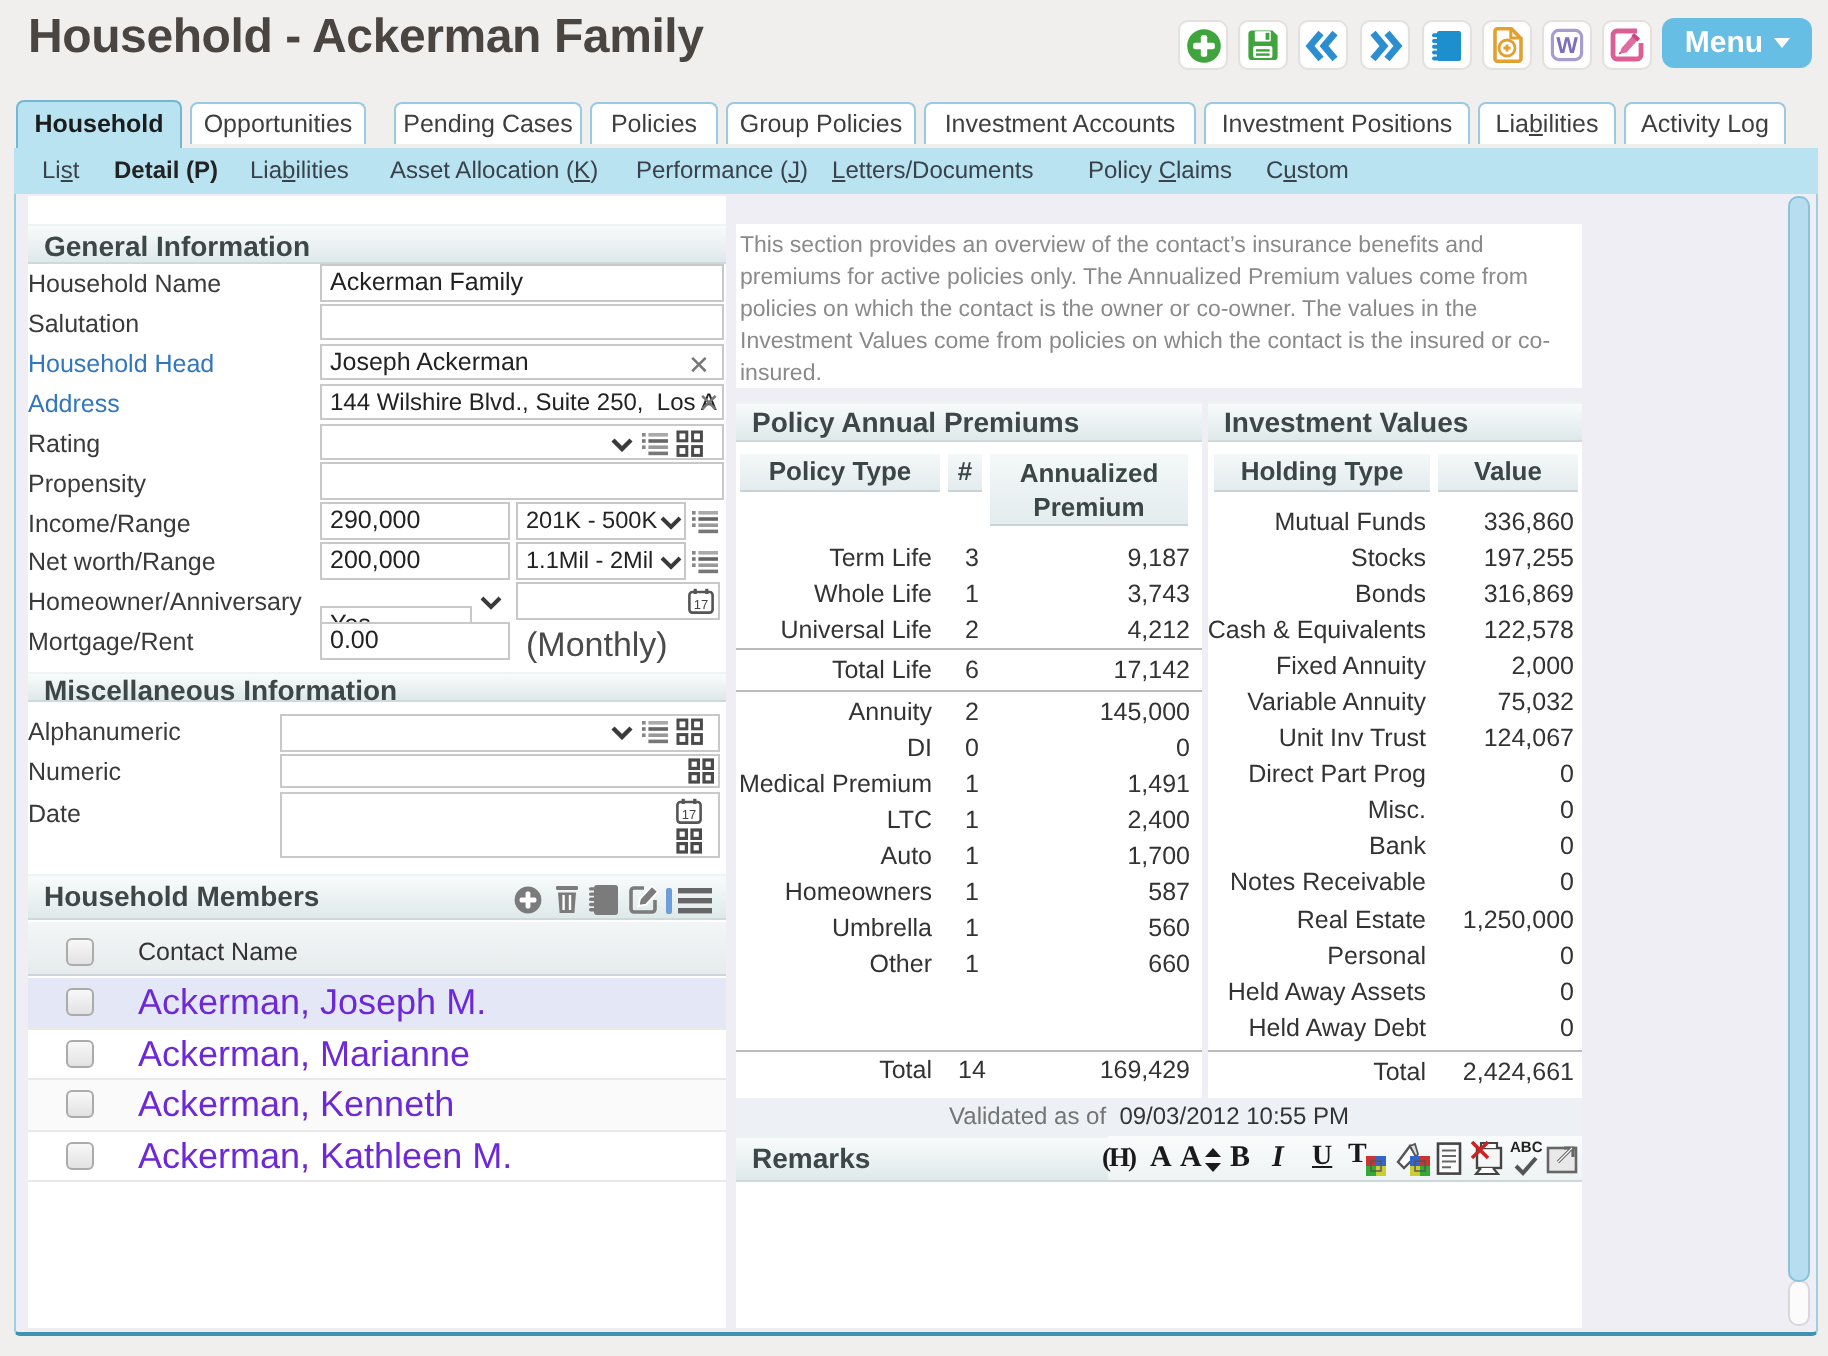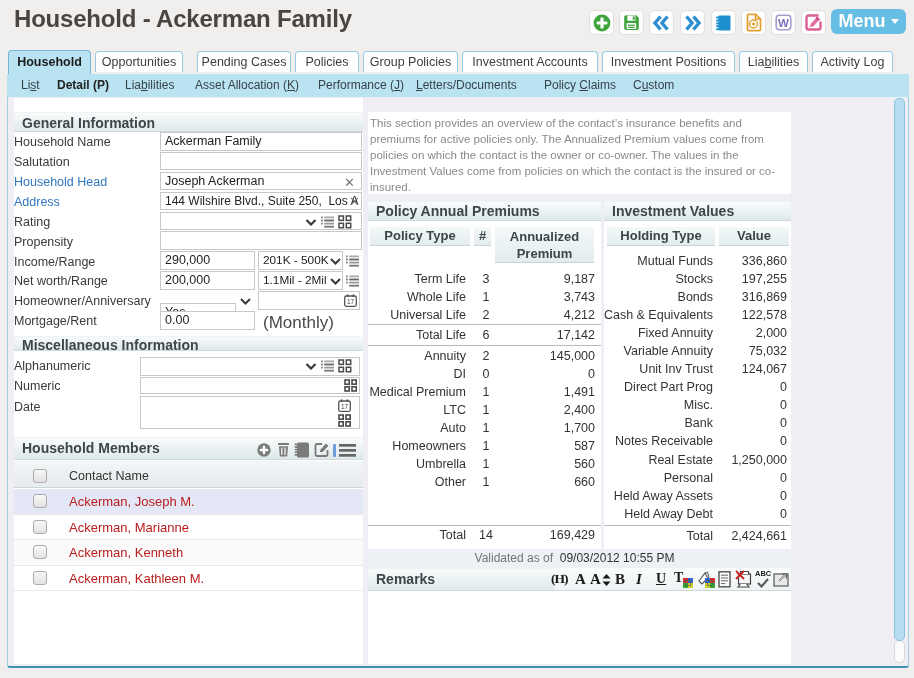--- a/index.html
+++ b/index.html
@@ -2,21 +2,21 @@
 <html><head>
 <meta charset="utf-8">
 <style>
 *{margin:0;padding:0;box-sizing:border-box}
 html,body{width:914px;height:678px;overflow:hidden}
 body{font-family:"Liberation Sans",sans-serif;background:#f0efee}
 #page{position:relative;width:914px;height:678px}
 .abs{position:absolute}
 #title{position:absolute;left:14px;top:5px;font-size:24px;font-weight:bold;color:#4b4541;letter-spacing:-0.2px}
 .btn{position:absolute;top:10px;width:25px;height:25px;background:#fff;border:1px solid #e3e1df;border-radius:5px;box-shadow:0 0 0 1px #fcfcfb inset;display:flex;align-items:center;justify-content:center}
-#menubtn{position:absolute;left:831px;top:9px;width:75px;height:25px;background:#67bee5;border-radius:6px;color:#fff;font-weight:bold;font-size:18px;text-align:center;line-height:25px}
+#menubtn{position:absolute;left:831px;top:9px;width:75px;height:25px;background:#67bee5;border-radius:6px;color:#fff;font-weight:bold;font-size:15px;text-align:center;line-height:25px}
 #menubtn .tri{display:inline-block;width:0;height:0;border-left:4.5px solid transparent;border-right:4.5px solid transparent;border-top:5.5px solid #fff;margin-left:5px;vertical-align:middle;margin-top:-2px}
 .tab{position:absolute;top:51px;height:21px;background:#fff;border:1px solid #98cbe2;border-bottom:none;border-radius:4px 4px 0 0;font-size:12.5px;color:#3e3e3e;text-align:center;line-height:21px;z-index:3}
 .tab.act{top:50px;height:24px;background:#b9e3f1;font-weight:bold;color:#1c1c1c;line-height:23px;border-color:#74b6d3;z-index:4}
 #main{position:absolute;left:7px;top:74px;width:902px;height:594px;background:#efeef4;border:1px solid #9dcee2;border-bottom:2px solid #3f93b2;border-radius:0 0 3px 3px;z-index:1}
 #navrow{position:absolute;left:7px;top:74px;width:902px;height:23px;background:#b9e3f1;z-index:2}
 .nav{position:absolute;top:0;height:23px;line-height:23px;font-size:12px;color:#39424a}
 .nav b{color:#222}
 #leftpanel{position:absolute;left:14px;top:98px;width:349px;height:566px;background:#fff;z-index:2}
 .shead{position:absolute;background:linear-gradient(#f8fbfb,#dfe9ea);border-top:1px solid #eef3f4;border-bottom:1px solid #cdd9da;font-weight:bold;font-size:14px;color:#3d4747;padding-left:8px;z-index:3}
 .lbl{position:absolute;left:14px;width:140px;text-align:left;font-size:12.5px;color:#3a3a3a;height:17px;line-height:17px;z-index:3}
@@ -293,21 +293,21 @@
       <span class="hname">Ackerman, Kenneth</span>
     </div>
 <div class="hrow" style="top:565.5px">
       <span class="cb" style="left:19px;top:5px"></span>
       <span class="hname">Ackerman, Kathleen M.</span>
     </div>
 <style>
 .cb{position:absolute;width:14px;height:14px;background:linear-gradient(#f8f8f8,#e2e2e2);border:1px solid #ababab;border-radius:3px;z-index:4}
 .hrow{position:absolute;left:14px;width:349px;height:25.5px;background:#fff;border-bottom:1px solid #e9e9e9;z-index:3}
 .hrow .cb{position:absolute}
-.hname{position:absolute;left:55px;top:0;line-height:25px;font-size:13px;color:#b91c1c}
+.hname{position:absolute;left:55px;top:0;line-height:25px;font-size:18px;color:#6d28d9}
 .pname{position:absolute;left:368px;width:98px;text-align:right;font-size:12.5px;color:#333;z-index:3;line-height:14px}
 .pnum{position:absolute;left:474px;width:24px;text-align:center;font-size:12.5px;color:#333;z-index:3;line-height:14px}
 .pval{position:absolute;left:495px;width:100px;text-align:right;font-size:12.5px;color:#333;z-index:3;line-height:14px}
 .iname{position:absolute;left:585px;width:128px;white-space:nowrap;text-align:right;font-size:12.5px;color:#333;z-index:3;line-height:14px}
 .ival{position:absolute;left:715px;width:72px;text-align:right;font-size:12.5px;color:#333;z-index:3;line-height:14px}
 .thc{position:absolute;background:linear-gradient(#f4f8f8,#e3ecee);border-bottom:1px solid #c9d2d4;font-weight:bold;font-size:13px;color:#3b4646;text-align:center;z-index:3}
 .tline{position:absolute;height:1px;background:#b7bbbd;z-index:3}
 </style>
 
 <div class="abs" style="left:368px;top:112px;width:423px;height:82px;background:#fff;z-index:2"></div>

